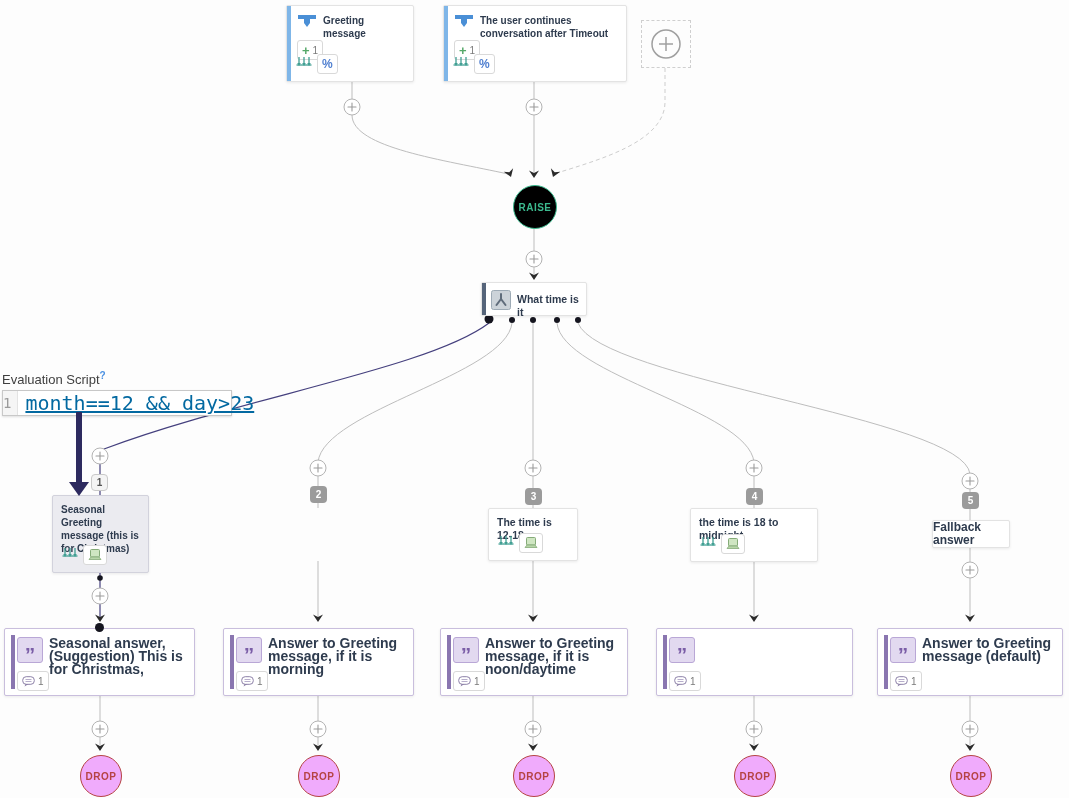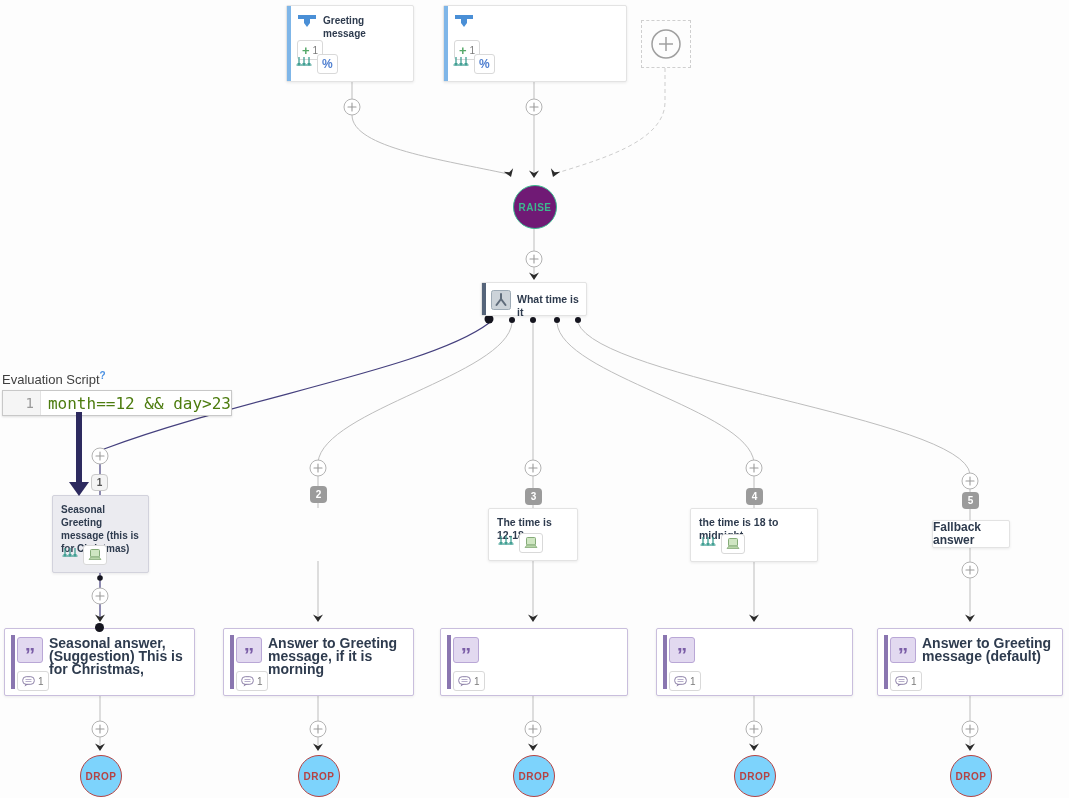--- a/index.html
+++ b/index.html
@@ -30,39 +30,39 @@
   .counter-chip{position:absolute;left:10px;top:34px;}
   .iconrow{position:absolute;left:9px;bottom:7px;display:flex;align-items:center;gap:5px;}
   .branch .node-title{padding:7px 8px 0 8px;}
   .branch-sel{background:#ebebf0;border-color:#d2d2dc;}
   .branch-small .node-title{padding:0;display:flex;align-items:center;justify-content:center;height:100%;}
   .quote-box{position:absolute;left:12px;top:8px;width:24px;height:24px;border:1px solid #b9a7d6;
              border-radius:3px;background:#e2d9f0;display:flex;align-items:center;justify-content:center;}
   .quote-glyph{color:#7b5ea7;font-weight:bold;font-size:21px;line-height:10px;margin-top:9px;}
   .answer .node-title{position:absolute;left:44px;top:8px;right:3px;font-size:14px;}
   .reply-chip{position:absolute;left:12px;top:42px;}
-  .circle{position:absolute;border-radius:50%;background:#701a75;display:flex;align-items:center;
+  .circle{position:absolute;border-radius:50%;background:#000000;display:flex;align-items:center;
           justify-content:center;font-size:10px;font-weight:bold;letter-spacing:.5px;z-index:2;}
   .raise{width:42px;height:42px;border:1.5px solid #3cb98e;color:#3cb98e;}
-  .drop{width:40px;height:40px;border:1.5px solid #b54343;color:#b54343;background:#7dd3fc;}
+  .drop{width:40px;height:40px;border:1.5px solid #b54343;color:#b54343;background:#f0abfc;}
   .badge{position:absolute;width:17px;height:17px;border-radius:4px;display:flex;align-items:center;
          justify-content:center;font-size:10px;font-weight:bold;z-index:2;box-sizing:border-box;}
   .badge-light{background:#f4f4f4;border:1px solid #c9c9c9;color:#555;}
   .badge-grey{background:#9b9b9b;color:#fff;}
   .add-box{position:absolute;left:641px;top:20px;width:48px;height:46px;border:1px dashed #cfcfcf;
            display:flex;align-items:center;justify-content:center;z-index:2;background:#fdfdfd;}
   .es-popup{position:absolute;left:2px;top:370px;z-index:3;}
   .es-label{font-size:13px;color:#3f3f3f;}
   .es-label sup{color:#4a90e2;font-weight:bold;font-size:10px;}
   .es-code{margin-top:3px;width:228px;height:24px;background:#fff;border:1px solid #c8c8c8;
            display:flex;align-items:center;box-shadow:0 1px 2px rgba(0,0,0,.12);}
   .es-gutter{width:32px;align-self:stretch;display:flex;align-items:center;justify-content:flex-end;
              padding-right:6px;background:#f5f5f5;border-right:1px solid #e3e3e3;color:#9a9a9a;
              font-family:"DejaVu Sans Mono",monospace;font-size:14px;}
-  .es-text{padding-left:7px;font-family:"DejaVu Sans Mono",monospace;font-size:16px;color:#4d7c0f;white-space:nowrap;}
+  .es-text{padding-left:7px;font-family:"DejaVu Sans Mono",monospace;font-size:20px;color:#0369a1;white-space:nowrap;text-decoration:underline;}
   .big-arrow{position:absolute;left:66px;top:412px;width:28px;height:88px;z-index:4;}
   .big-arrow .shaft{position:absolute;left:10px;top:0;width:6px;height:70px;background:#2d2a5f;}
   .big-arrow .head{position:absolute;left:3px;top:70px;width:0;height:0;
                    border-left:10px solid transparent;border-right:10px solid transparent;
                    border-top:14px solid #2d2a5f;}
   .top-dot{position:absolute;left:95px;top:623px;width:9px;height:9px;border-radius:50%;background:#15151f;z-index:5;}
 </style>
 </head>
 <body>
 
@@ -233,20 +233,21 @@
   </div>
 
   <div class="card trigger" style="left:443px;top:5px;width:184px;height:77px">
     <div class="accent"></div>
     <div class="trig-head">
       <span>
         <svg width="20" height="17" viewBox="0 0 20 17">
             <path fill="#4a8fd6" d="M1,1 h18 v4 h-6 v4 l-3,4 l-3,-4 v-4 h-6 z"></path>
           </svg>
       </span>
+      <span class="node-title">The user continues conversation after Timeout</span>
     </div>
     <div class="chip counter-chip">
       <span class="plus-glyph">+</span>
       <span>1</span>
     </div>
     <div class="iconrow">
       <span>
         <svg width="16" height="13" viewBox="0 0 16 13">
             <g stroke="#3f9e92" stroke-width="1.3" fill="none">
               <line x1="3" y1="1" x2="3" y2="7"></line>
@@ -431,20 +432,21 @@
         </svg>
       <span>1</span>
     </div>
   </div>
 
   <div class="card answer" style="left:440px;top:628px;width:188px;height:68px">
     <div class="accent"></div>
     <div class="quote-box">
         <span class="quote-glyph">”</span>
       </div>
+    <div class="node-title">Answer to Greeting message, if it is noon/daytime</div>
     <div class="chip reply-chip">
       <svg width="13" height="11" viewBox="0 0 13 11">
           <rect x="0.7" y="0.7" width="11.6" height="7.6" rx="3.5" fill="#fff" stroke="#8d81a8"></rect>
           <path d="M3.5,8 L2.6,10.6 L6.5,8 Z" fill="#8d81a8"></path>
           <line x1="3.5" y1="3.5" x2="9.5" y2="3.5" stroke="#b7aecb"></line>
           <line x1="3.5" y1="5.5" x2="9.5" y2="5.5" stroke="#b7aecb"></line>
         </svg>
       <span>1</span>
     </div>
   </div>

